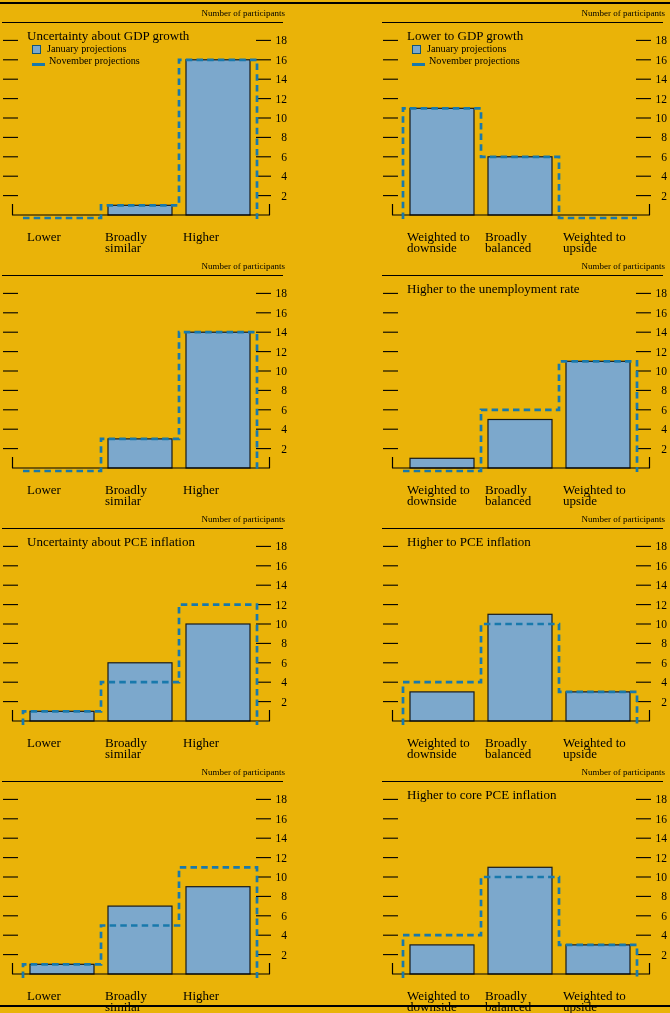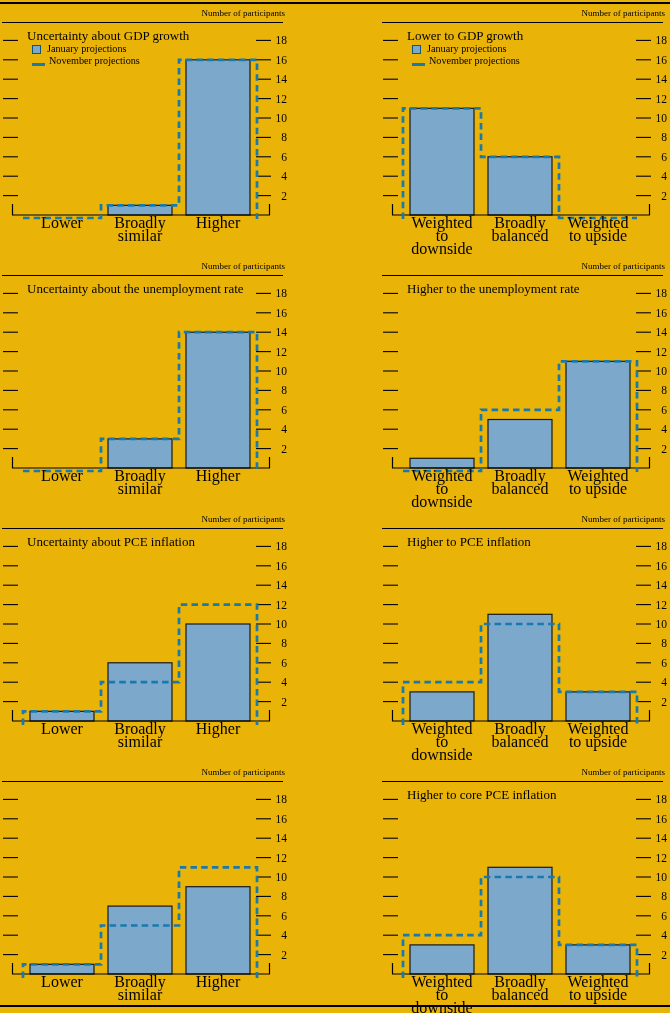--- a/index.html
+++ b/index.html
@@ -22,22 +22,22 @@
   .legend-row { display:flex; align-items:flex-end; height:12px; }
   .legend-swatch-box {
     width:9px; height:9px; margin-right:6px; box-sizing:border-box;
     border:1.4px solid #10557a;
   }
   .legend-swatch-dash { width:13px; height:3.4px; margin-right:4px; }
   .legend-label { font-size:10.2px; white-space:nowrap; }
   .plot-svg { position:absolute; left:8px; top:23px; overflow:visible; }
   .cat-labels { position:absolute; top:216px; left:0; width:281px; height:36px; }
   .cat-label {
-    position:absolute; width:70px; text-align:center; font-size:16px;
-    line-height:0.82; top:0;
+    position:absolute; width:70px; text-align:left; font-size:13px;
+    line-height:0.82; top:16px;
   }
 </style>
 </head>
 <body>
 
 <div id="page">
   <div id="doc-rule-top" class="doc-rule"></div>
   <div id="panels">
       <div class="panel" style="left: 2px; top: 0px;">
     <div class="participants-label">Number of participants</div>
@@ -145,21 +145,20 @@
         </svg>
     <div class="cat-labels">
           <div class="cat-label" style="left: 25px;">Weighted to downside</div>
           <div class="cat-label" style="left: 103px;">Broadly balanced</div>
           <div class="cat-label" style="left: 181px;">Weighted to upside</div>
         </div>
   </div>
       <div class="panel" style="left: 2px; top: 253px;">
     <div class="participants-label">Number of participants</div>
     <div class="panel-rule"></div>
-    <div class="panel-title">Uncertainty about the unemployment rate</div>
 
     <svg class="plot-svg" width="260" height="200">
           <line x1="-7" y1="172.6" x2="8" y2="172.6" stroke="#000000" stroke-width="1.1"></line>
           <line x1="246" y1="172.6" x2="261" y2="172.6" stroke="#000000" stroke-width="1.1"></line>
           <text x="277" y="176.6" text-anchor="end" font-size="11.5" font-family="Liberation Serif, serif" fill="#000000">2</text>
           <line x1="-7" y1="153.2" x2="8" y2="153.2" stroke="#000000" stroke-width="1.1"></line>
           <line x1="246" y1="153.2" x2="261" y2="153.2" stroke="#000000" stroke-width="1.1"></line>
           <text x="277" y="157.2" text-anchor="end" font-size="11.5" font-family="Liberation Serif, serif" fill="#000000">4</text>
           <line x1="-7" y1="133.8" x2="8" y2="133.8" stroke="#000000" stroke-width="1.1"></line>
           <line x1="246" y1="133.8" x2="261" y2="133.8" stroke="#000000" stroke-width="1.1"></line>

